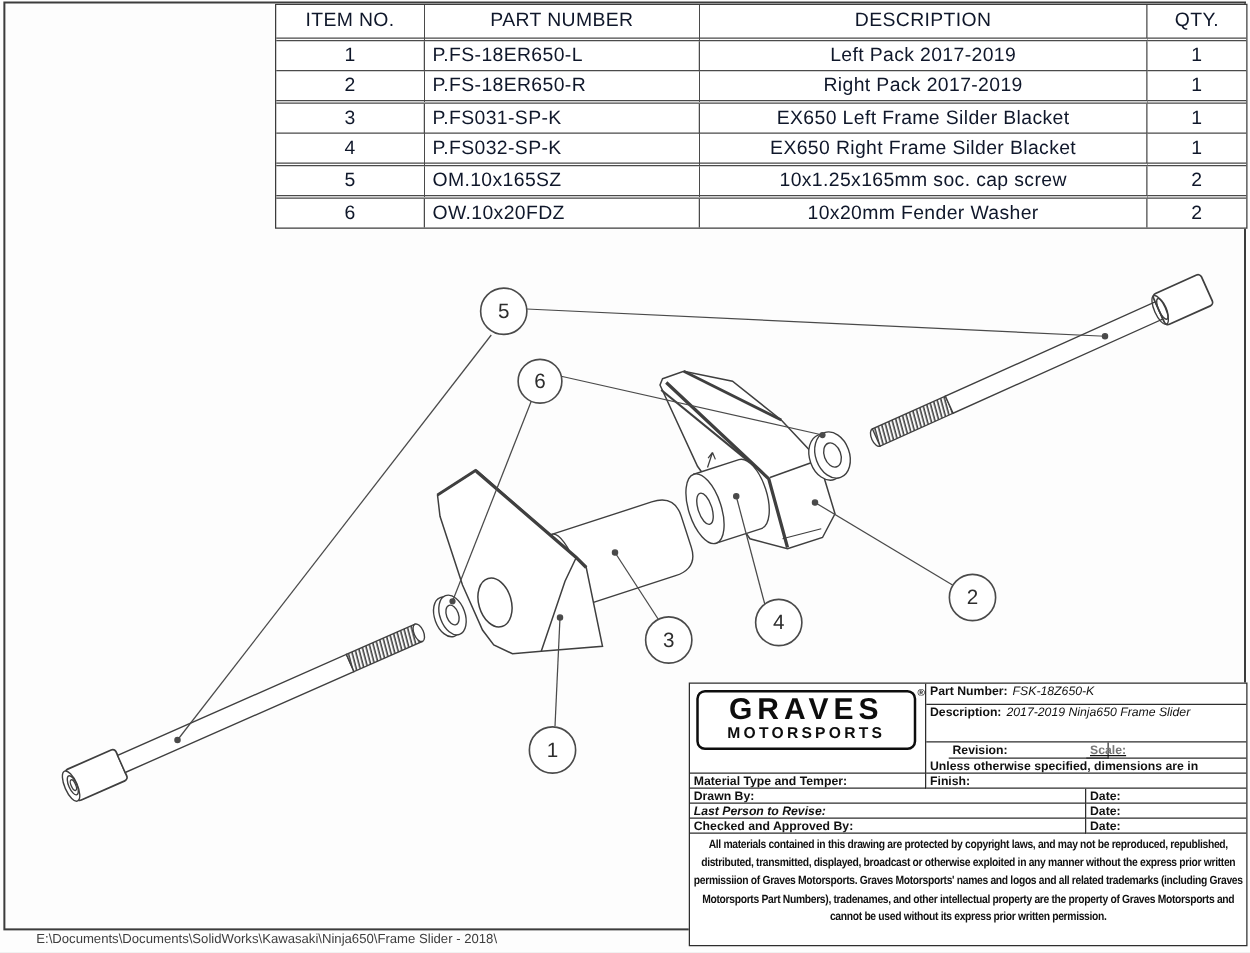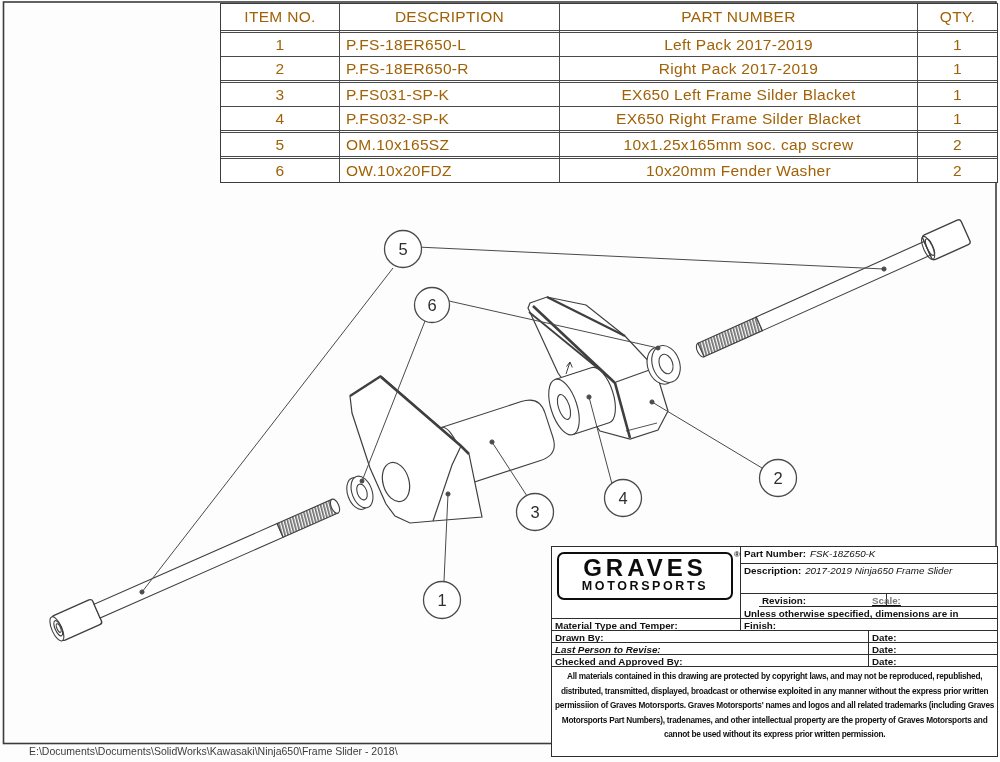--- a/index.html
+++ b/index.html
@@ -6,21 +6,21 @@
   .page{position:relative;width:1000px;height:762px;background:#fdfdfd;overflow:hidden;
         font-family:"Liberation Sans",sans-serif;color:#2e2e2e;}
   .drawing-svg{position:absolute;left:0;top:0;width:1000px;height:762px;}
 
   
   .bom{position:absolute;left:220px;top:3px;display:grid;
        grid-template-columns:119px 220px 358px 79px;
        border:1.6px solid #3c3c3c;background:#fff;}
   .bc{border-right:1.2px solid #4a4a4a;border-bottom:1.2px solid #4a4a4a;
       display:flex;align-items:center;justify-content:center;height:23px;
-      font-size:15.5px;letter-spacing:.3px;color:#a16207;white-space:nowrap;}
+      font-size:15.5px;letter-spacing:.3px;color:#0f172a;white-space:nowrap;}
   .bh{height:26px;}
   .lc{border-right:none;}
   .gs{border-bottom:3px double #4a4a4a;}
   .lr{border-bottom:none;}
   .pl{justify-content:flex-start;padding-left:6px;}
 
   
   .tblock{position:absolute;left:551px;top:546px;width:445px;height:209px;
           background:#fff;border:1.5px solid #2e2e2e;box-sizing:content-box;
           font-size:9.8px;font-weight:bold;color:#111;}
@@ -150,22 +150,22 @@
       <text x="623" y="503.5" text-anchor="middle" fill="#2e2e2e" stroke="none">4</text>
       <circle cx="403" cy="249" r="18.5"></circle>
       <text x="403" y="254.5" text-anchor="middle" fill="#2e2e2e" stroke="none">5</text>
       <circle cx="432" cy="305" r="17.5"></circle>
       <text x="432" y="310.5" text-anchor="middle" fill="#2e2e2e" stroke="none">6</text>
     </g>
   </svg>
 
   <div class="bom">
     <div class="bc bh gs">ITEM NO.</div>
+    <div class="bc bh gs">PART NUMBER</div>
     <div class="bc bh gs">DESCRIPTION</div>
-    <div class="bc bh gs">PART NUMBER</div>
     <div class="bc bh gs lc">QTY.</div>
 
     <div class="bc">1</div>
     <div class="bc pl">P.FS-18ER650-L</div>
     <div class="bc">Left Pack 2017-2019</div>
     <div class="bc lc">1</div>
 
     <div class="bc gs">2</div>
     <div class="bc gs pl">P.FS-18ER650-R</div>
     <div class="bc gs">Right Pack 2017-2019</div>

